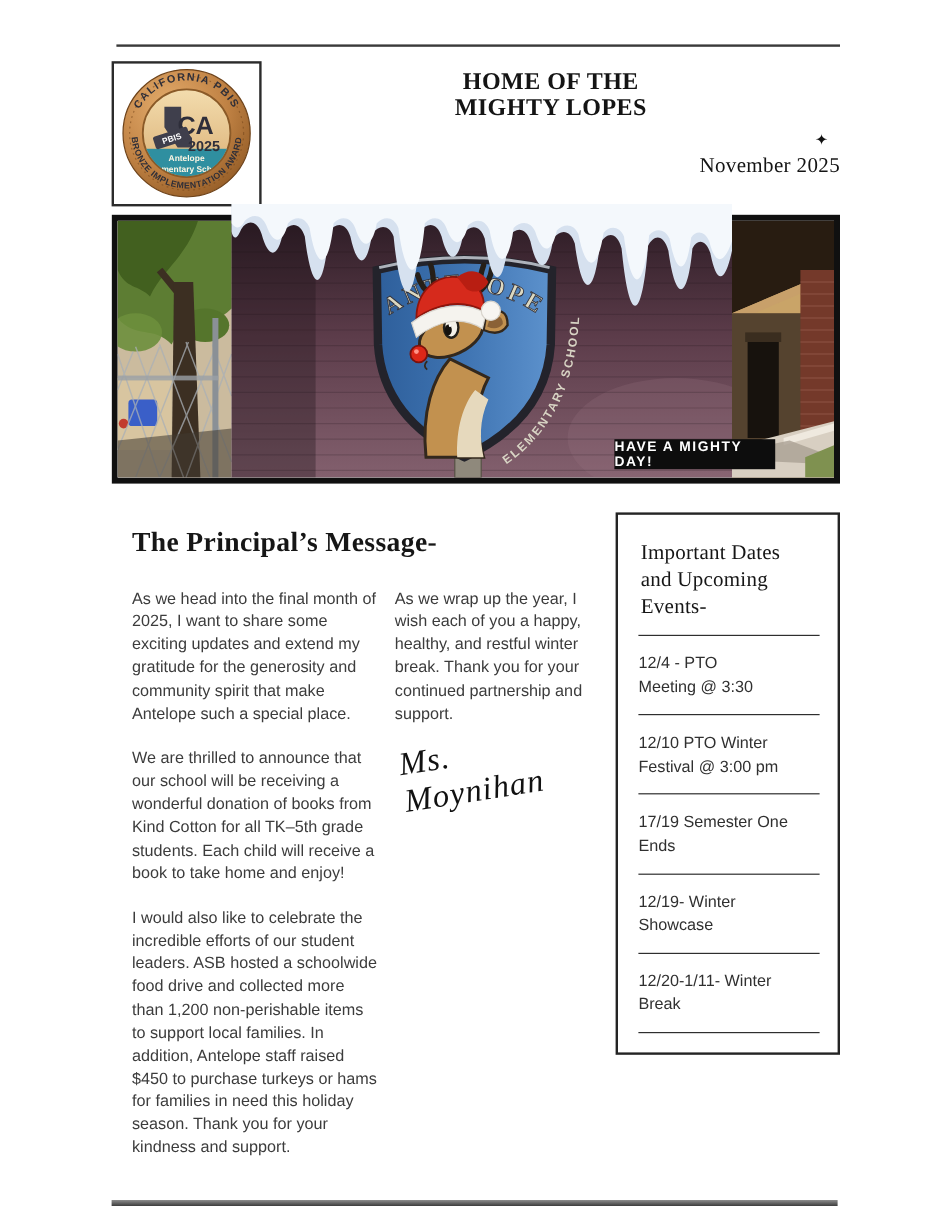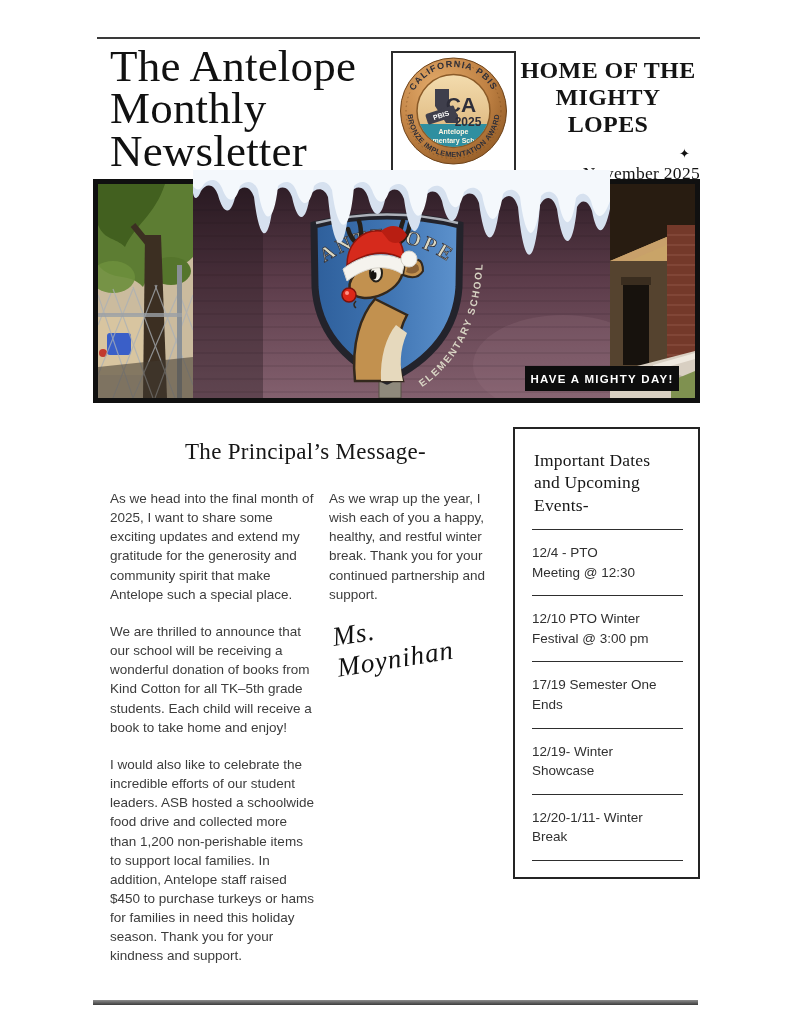--- a/index.html
+++ b/index.html
@@ -7,37 +7,37 @@
         font-family:"Liberation Sans", sans-serif;color:#3d3d3d;}
   .top-rule{margin:37px 0 0 97px;width:603px;height:2px;background:#3a3a3a;}
   
   .masthead{display:flex;margin:6px 0 0 93px;width:607px;height:130px;}
   .mast-title{width:298px;padding-left:17px;box-sizing:border-box;
       font-family:"Liberation Serif", serif;font-size:45px;line-height:0.94;
       color:#111;white-space:pre-line;letter-spacing:0.2px;margin:0;font-weight:500;}
   .badge-box{width:119px;height:115px;border:2px solid #2b2b2b;background:#fff;
       margin-top:6px;flex:0 0 auto;padding:1px;box-sizing:content-box;}
   .mast-right{flex:1;padding-top:12px;}
-  .tagline{font-family:"Liberation Serif", serif;font-size:24px;line-height:1.12;
+  .tagline{font-family:"Liberation Serif", serif;font-size:20px;line-height:1.12;
       text-align:center;color:#141414;white-space:pre-line;letter-spacing:0.4px;font-weight:600;}
   .sparkle{text-align:right;padding-right:10px;font-size:13px;color:#111;
       font-family:"DejaVu Sans", sans-serif;margin-top:8px;}
   .issue-date{text-align:right;font-family:"Liberation Serif", serif;font-size:17.5px;
       font-weight:400;color:#141414;margin-top:2px;letter-spacing:0.3px;}
   
   .banner{position:relative;margin:-10px 0 0 93px;width:607px;height:240px;}
   .banner svg{display:block;}
-  .mighty-badge{position:absolute;left:432px;top:201px;width:154px;height:25px;
+  .mighty-badge{position:absolute;left:419px;top:201px;width:134px;height:25px;
       background:#0d0d0d;color:#fff;display:flex;align-items:center;justify-content:center;
       font-size:11.5px;font-weight:bold;letter-spacing:1.3px;}
   
   .content{display:flex;margin:34px 0 0 93px;width:607px;}
   .message{width:391px;padding-left:17px;box-sizing:content-box;}
-  .message h2{font-family:"Liberation Serif", serif;font-size:23px;font-weight:400;
-      color:#161616;margin:0 0 24px 0;letter-spacing:0.3px;text-align:center;}
+  .message h2{font-family:"Liberation Serif", serif;font-size:23px;font-weight:700;
+      color:#161616;margin:0 0 24px 0;letter-spacing:0.3px;}
   .cols{display:flex;gap:14px;}
   .col1{width:205px;}
   .col2{width:172px;}
   .message p{font-size:13.5px;line-height:1.42;margin:0 0 18px 0;color:#3c3c3c;}
   .closing{margin-top:20px !important;}
   .signature{font-family:"Liberation Serif", serif;font-style:italic;font-size:27px;
       color:#111;transform:rotate(-9deg);transform-origin:left center;
       margin:18px 0 0 6px;letter-spacing:1px;}
   
   .dates-box{width:209px;margin-left:12px;margin-top:-12px;border:2px solid #242424;
@@ -51,23 +51,20 @@
       background:linear-gradient(#8d8d8d,#3c3c3c);}
 </style>
 </head>
 <body>
 
 <div class="page">
 
   <div class="top-rule"></div>
 
   <header class="masthead">
-    <h1 class="mast-title">The Antelope
-Monthly
-Newsletter</h1>
 
     <div class="badge-box">
       <svg viewBox="0 0 119 115" width="119" height="115">
         <defs>
           <radialGradient id="bronzeG" cx="35%" cy="30%" r="85%">
             <stop offset="0" stop-color="#e4ac6c"></stop>
             <stop offset="0.55" stop-color="#c08244"></stop>
             <stop offset="1" stop-color="#8a5420"></stop>
           </radialGradient>
           <linearGradient id="innerG" x1="0" y1="0" x2="0" y2="1">
@@ -259,21 +256,21 @@
         </div>
       </div>
     </section>
 
     <aside class="dates-box">
       <h3>Important Dates
 and Upcoming
 Events-</h3>
       <hr>
       <div class="event">12/4 - PTO
-Meeting @ 12:30</div>
+Meeting @ 3:30</div>
       <hr>
       <div class="event">12/10 PTO Winter
 Festival @ 3:00 pm</div>
       <hr>
       <div class="event">17/19 Semester One
 Ends</div>
       <hr>
       <div class="event">12/19- Winter
 Showcase</div>
       <hr>

